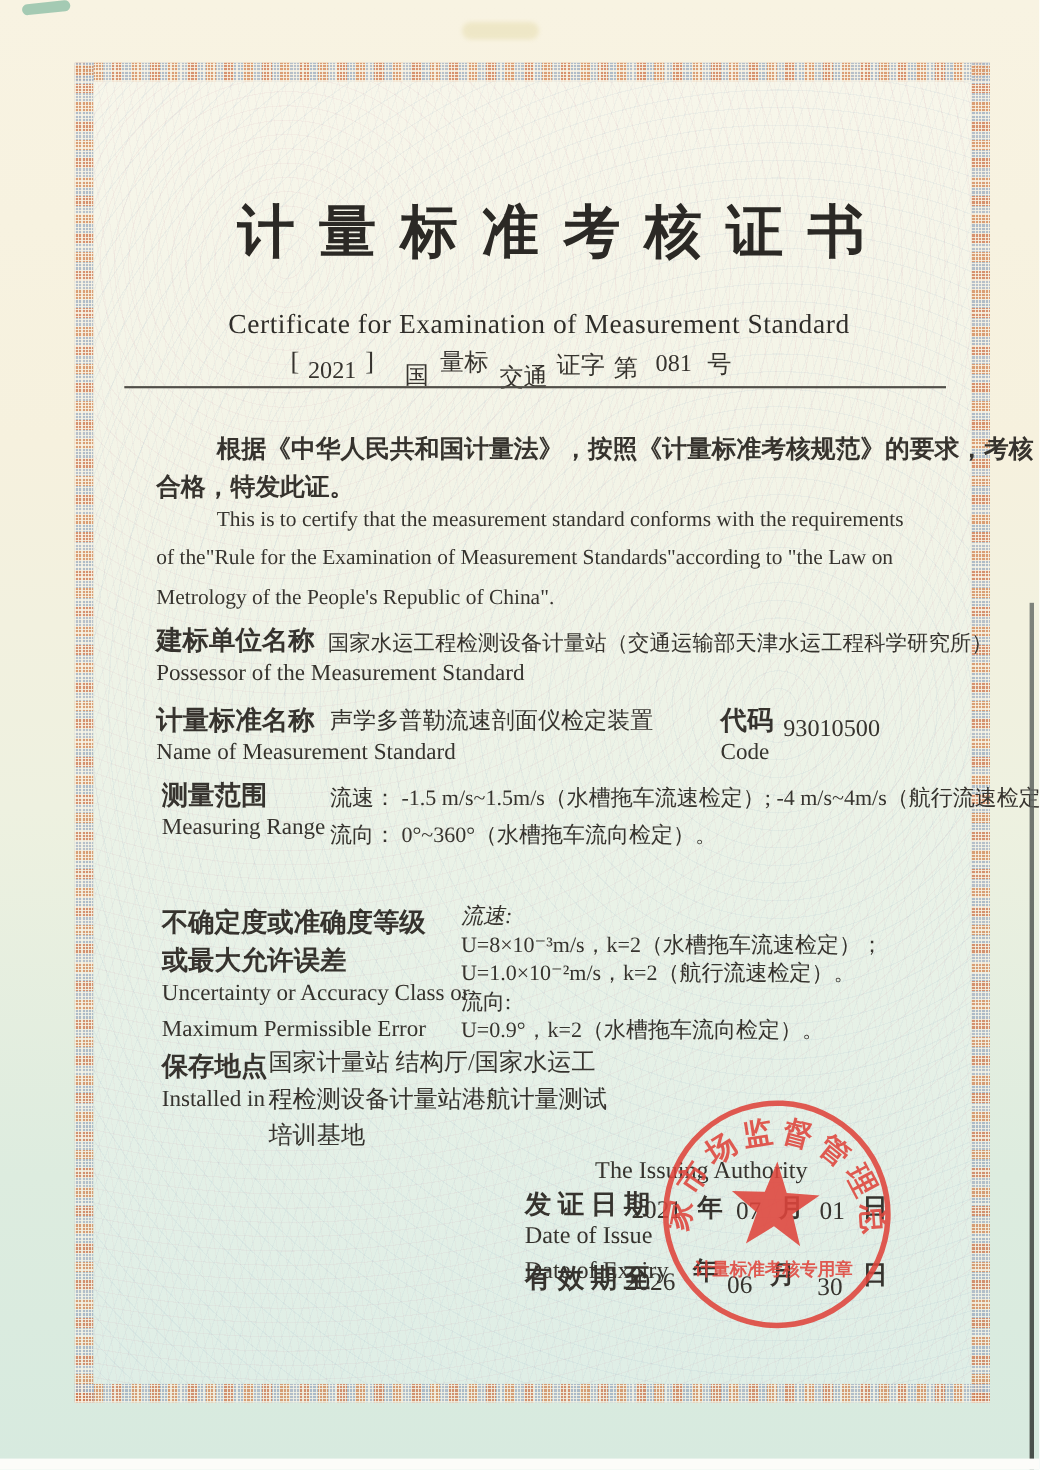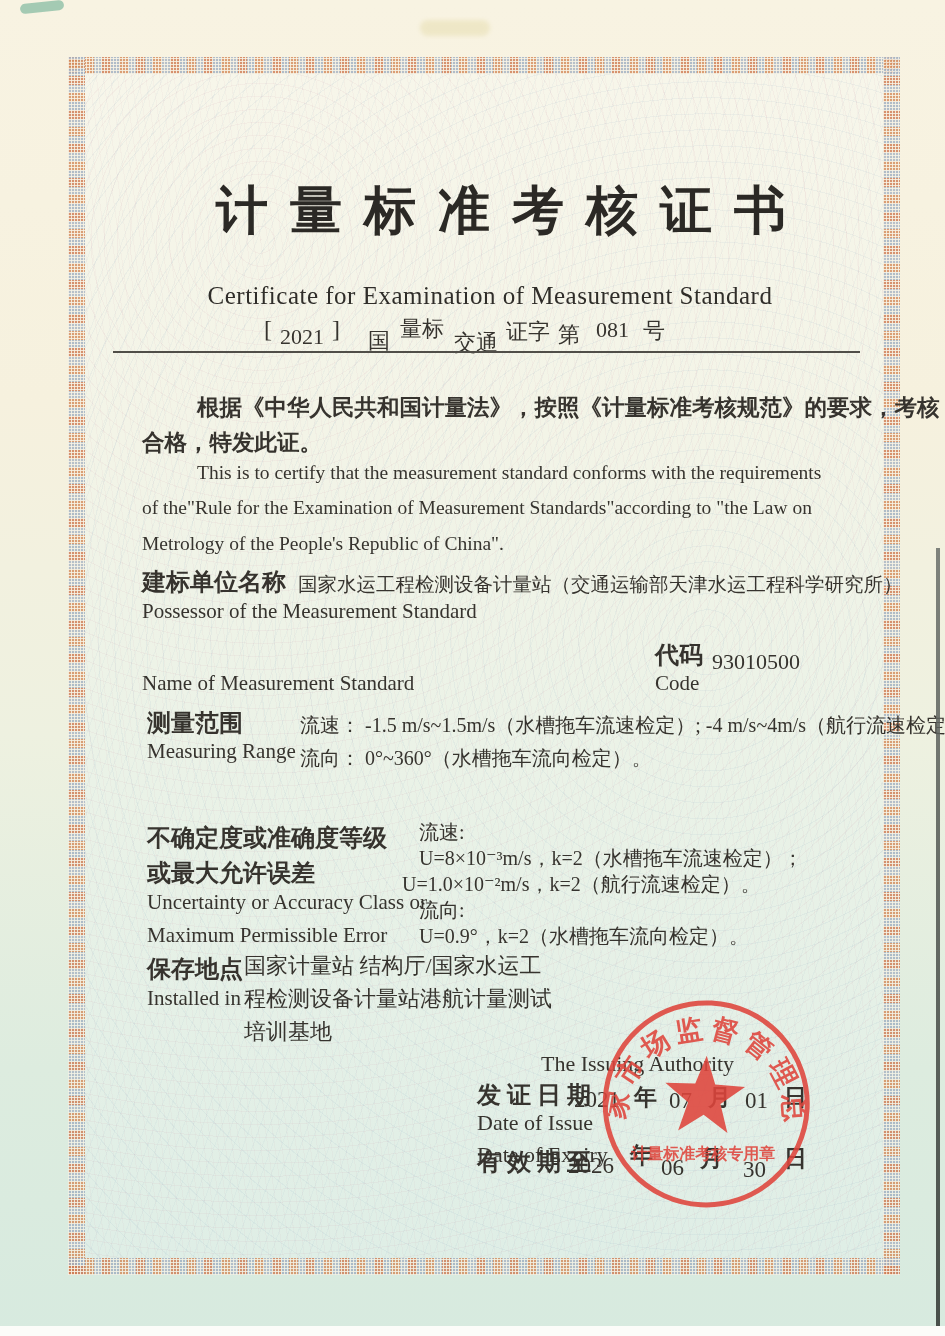--- a/index.html
+++ b/index.html
@@ -99,37 +99,41 @@
     <div class="abs cn-b" style="left:142px;top:427px;font-size:22.5px;">合格，特发此证。</div>
     <div class="abs serif" style="left:142px;top:497px;font-size:19.5px;">of the"Rule for the Examination of Measurement Standards"according to "the Law on</div>
     <div class="abs serif" style="left:142px;top:533px;font-size:19.5px;">Metrology of the People's Republic of China".</div>
 
     <div class="abs" style="left:142px;top:566px;display:flex;align-items:flex-end;">
       <span class="cn-b lbl-cn">建标单位名称</span>
       <span class="serif" style="margin-left:12px;margin-top:3px;font-size:19.5px;">国家水运工程检测设备计量站（交通运输部天津水运工程科学研究所）</span>
     </div>
     <div class="abs serif lbl-en" style="left:142px;top:599px;">Possessor of the Measurement Standard</div>
 
+    <div class="abs" style="left:142px;top:639px;display:flex;align-items:flex-start;">
+      <span class="cn-b lbl-cn">计量标准名称</span>
+      <span class="serif" style="margin-left:14px;margin-top:2px;font-size:21px;">声学多普勒流速剖面仪检定装置</span>
+    </div>
     <div class="abs serif lbl-en" style="left:142px;top:671px;">Name of Measurement Standard</div>
     <div class="abs cn-b lbl-cn" style="left:655px;top:639px;">代码</div>
     <div class="abs serif" style="left:712px;top:649px;font-size:22px;">93010500</div>
     <div class="abs serif lbl-en" style="left:655px;top:671px;">Code</div>
 
     <div class="abs cn-b lbl-cn" style="left:147px;top:707px;">测量范围</div>
     <div class="abs serif lbl-en" style="left:147px;top:739px;">Measuring Range</div>
     <div class="abs serif" style="left:300px;top:712px;font-size:20px;">流速：  -1.5 m/s~1.5m/s（水槽拖车流速检定）; -4 m/s~4m/s（航行流速检定）。</div>
     <div class="abs serif" style="left:300px;top:745px;font-size:20px;">流向：  0°~360°（水槽拖车流向检定）。</div>
 
     <div class="abs cn-b lbl-cn" style="left:147px;top:822px;">不确定度或准确度等级</div>
     <div class="abs cn-b lbl-cn" style="left:147px;top:857px;">或最大允许误差</div>
     <div class="abs serif lbl-en" style="left:147px;top:923px;">Maximum Permissible Error</div>
     <div class="abs serif lbl-en" style="left:147px;top:890px;">Uncertainty or Accuracy Class or</div>
-    <div class="abs serif" style="left:419px;top:819px;font-size:20px;">流速:</div>
+    <div class="abs serif" style="left:419px;top:819px;font-size:20px;font-style:italic;">流速:</div>
     <div class="abs serif" style="left:419px;top:845px;font-size:20px;">U=8×10⁻³m/s，k=2（水槽拖车流速检定）；</div>
-    <div class="abs serif" style="left:402px;top:871px;font-size:20px;">U=1.0×10⁻²m/s，k=2（航行流速检定）。</div>
+    <div class="abs serif" style="left:419px;top:871px;font-size:20px;">U=1.0×10⁻²m/s，k=2（航行流速检定）。</div>
     <div class="abs serif" style="left:419px;top:897px;font-size:20px;">流向:</div>
     <div class="abs serif" style="left:419px;top:923px;font-size:20px;">U=0.9°，k=2（水槽拖车流向检定）。</div>
 
     <div class="abs cn-b lbl-cn" style="left:147px;top:953px;">保存地点</div>
     <div class="abs serif lbl-en" style="left:147px;top:986px;">Installed in</div>
     <div class="abs serif" style="left:244px;top:951px;font-size:22px;">国家计量站  结构厅/国家水运工</div>
     <div class="abs serif" style="left:244px;top:984px;font-size:22px;">程检测设备计量站港航计量测试</div>
     <div class="abs serif" style="left:244px;top:1017px;font-size:22px;">培训基地</div>
 
     <div class="abs serif" style="left:541px;top:1051px;font-size:22px;">The Issuing Authority</div>

